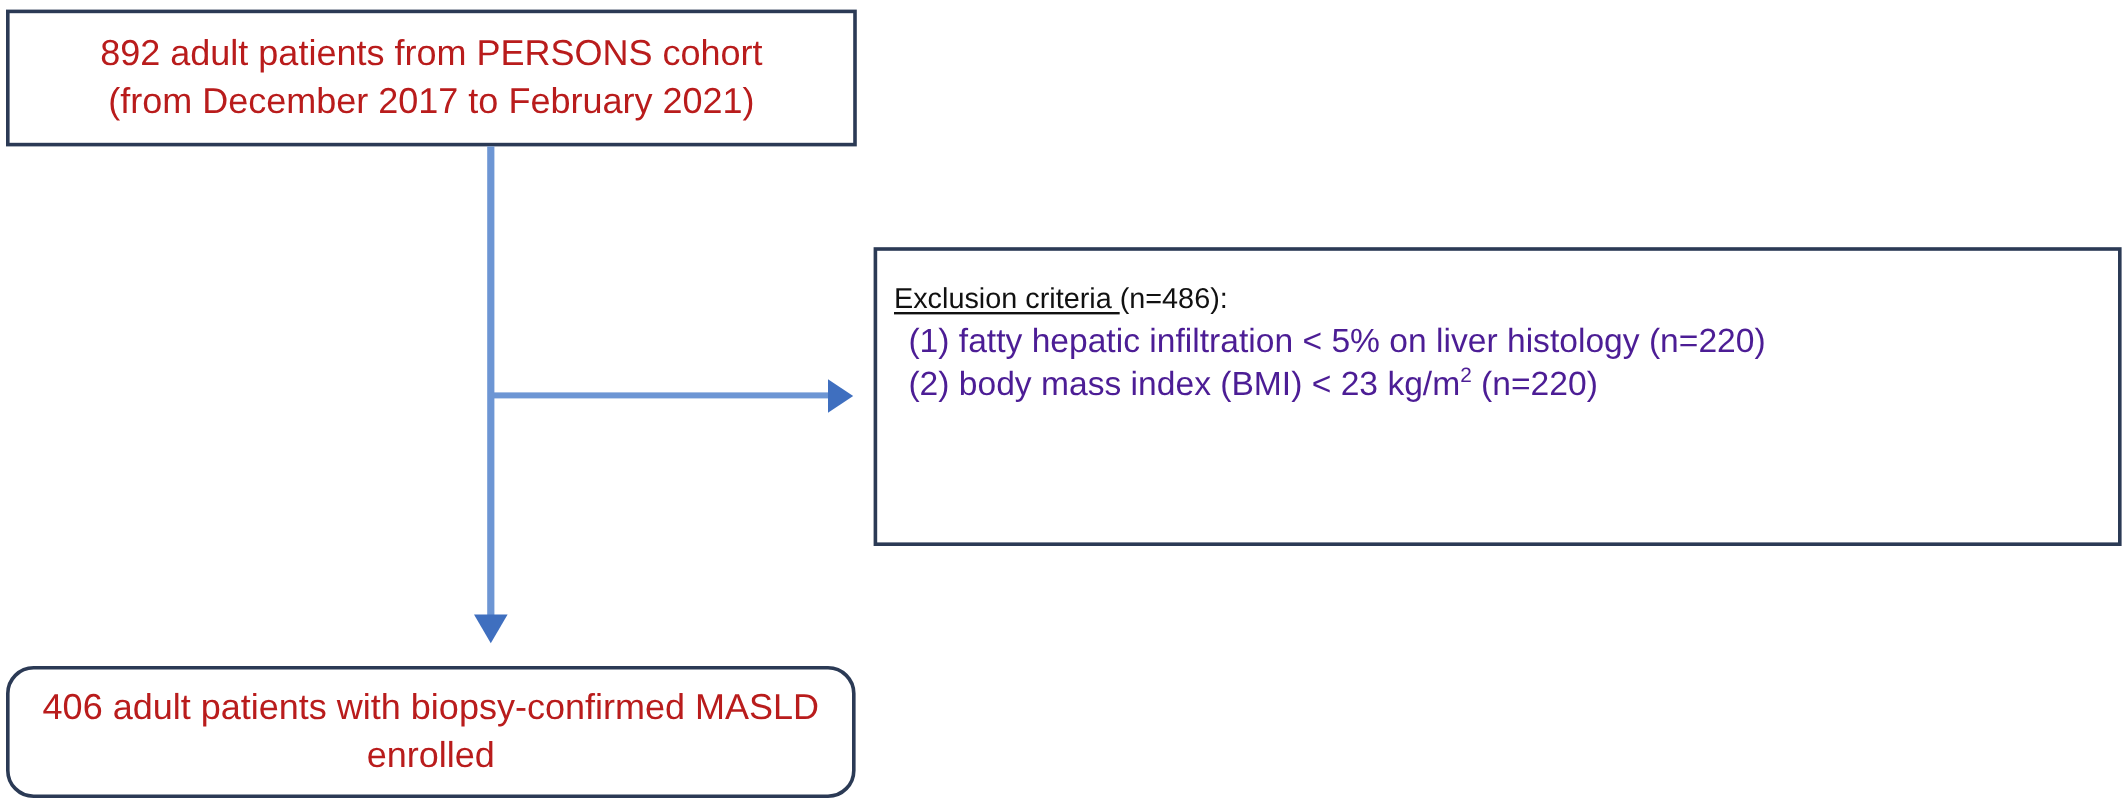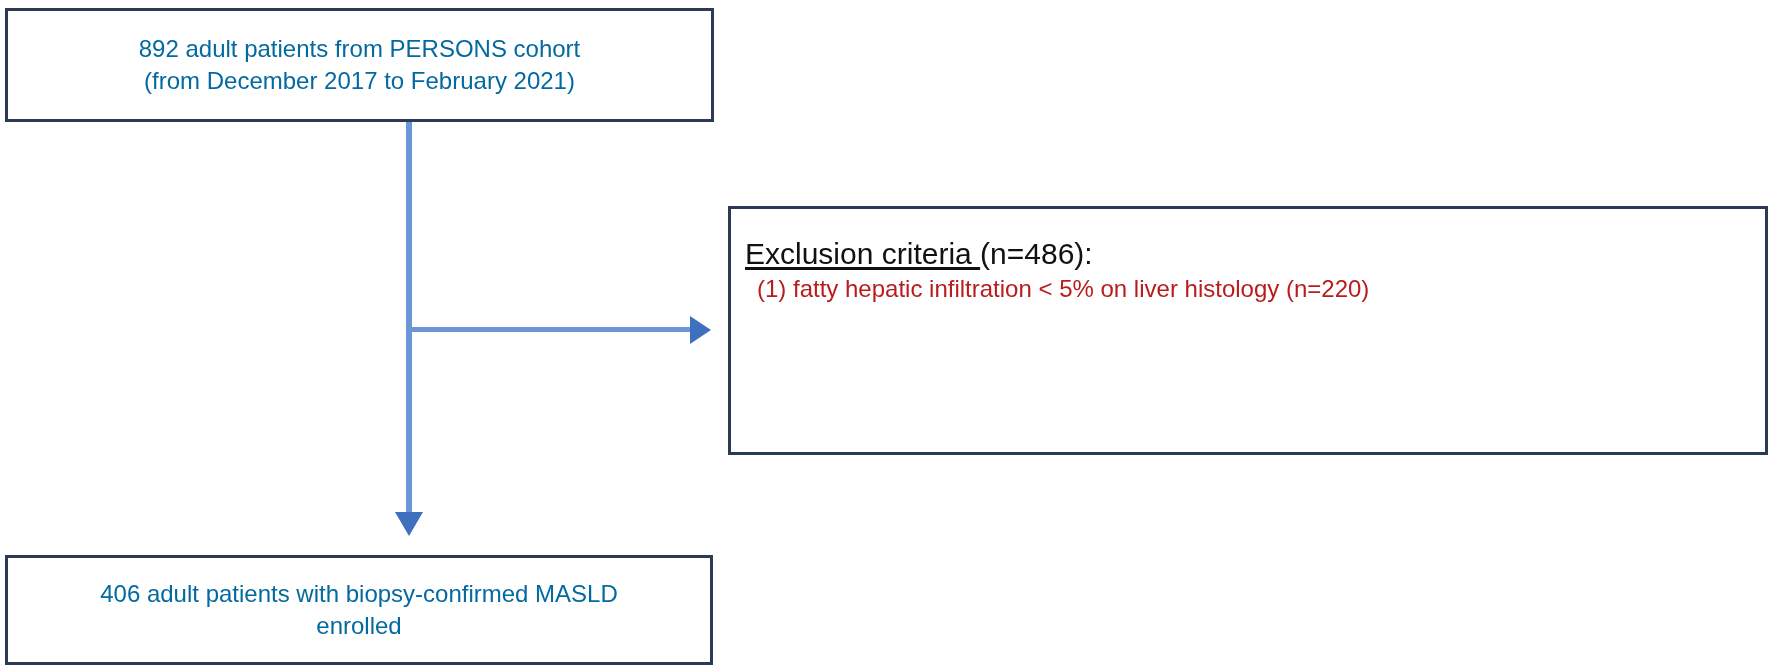--- a/index.html
+++ b/index.html
@@ -25,67 +25,68 @@
     box-sizing: border-box;
     border: 3px solid #2b3a55;
     background: #ffffff;
     display: flex;
     align-items: center;
     justify-content: center;
     color: #000000;
   }
   .box-text {
     text-align: center;
-    font-size: 24px;
+    font-size: 30px;
     line-height: 1.33;
-    color: #0369a1;
+    color: #b91c1c;
     white-space: pre-line;
   }
 
   #top-box {
     left: 5px;
     top: 8px;
     width: 709px;
     height: 114px;
   }
   #bottom-box {
     left: 5px;
     top: 555px;
     width: 708px;
     height: 110px;
+    border-radius: 23px;
   }
 
   #exclusion-box {
     left: 728px;
     top: 206px;
     width: 1040px;
     height: 249px;
     display: block;
     padding: 26px 0 0 14px;
   }
 
   .excl-title {
-    font-size: 30px;
+    font-size: 24px;
     line-height: 1.28;
     color: #111111;
     white-space: pre;
   }
   .excl-title .underlined {
     text-decoration: underline;
     text-underline-offset: 3px;
   }
   .excl-list {
     list-style: none;
     margin: 0;
     padding: 0;
   }
   .excl-item {
-    font-size: 24px;
+    font-size: 28px;
     line-height: 1.30;
-    color: #b91c1c;
+    color: #4c1d95;
     padding-left: 12px;
     white-space: pre;
   }
   .excl-item sup {
     font-size: 0.62em;
     vertical-align: super;
     line-height: 0;
   }
 
   
@@ -137,20 +138,21 @@
 
   <div class="conn" id="vline"></div>
   <div class="conn" id="hline"></div>
   <div class="conn" id="arrow-right"></div>
   <div class="conn" id="arrow-down"></div>
 
   <div class="box" id="exclusion-box">
     <div class="excl-title"><span class="underlined">Exclusion criteria </span><span>(n=486):</span></div>
     <ul class="excl-list">
       <li class="excl-item">(1) fatty hepatic infiltration &lt; 5% on liver histology (n=220)</li>
+      <li class="excl-item"><span>(2) body mass index (BMI) &lt; 23 kg/m</span><sup>2</sup><span> (n=220)</span></li>
     </ul>
   </div>
 
   <div class="box" id="bottom-box">
     <div class="box-text">406 adult patients with biopsy-confirmed MASLD
 enrolled</div>
   </div>
 
 </div>
 

